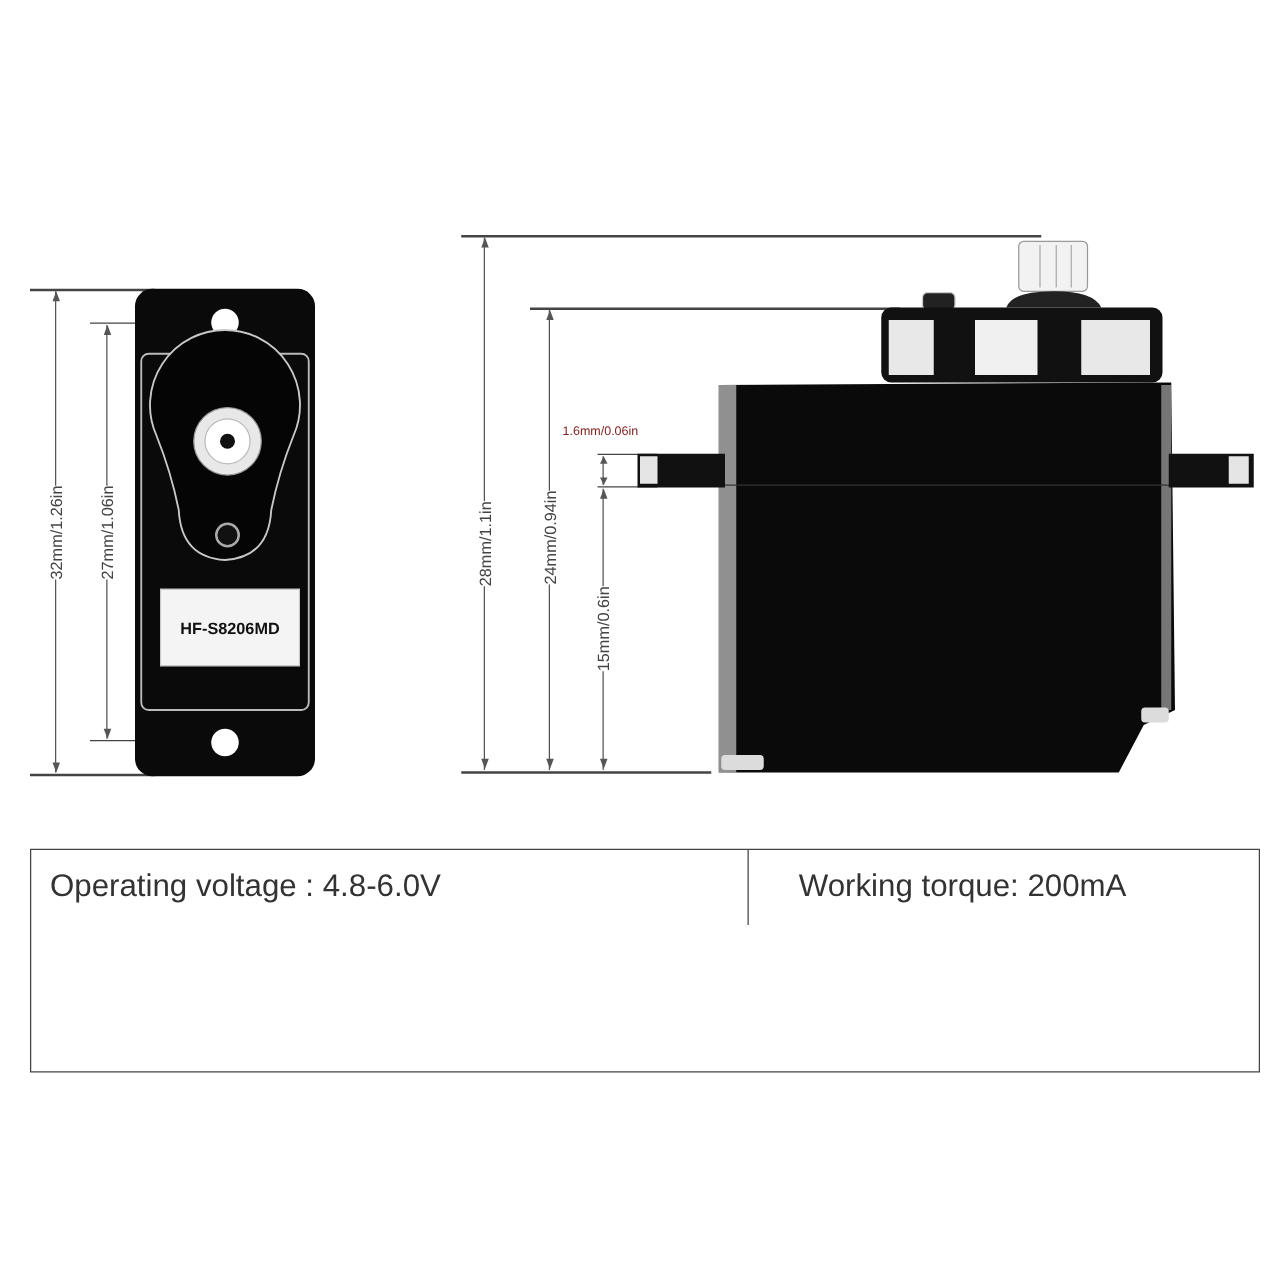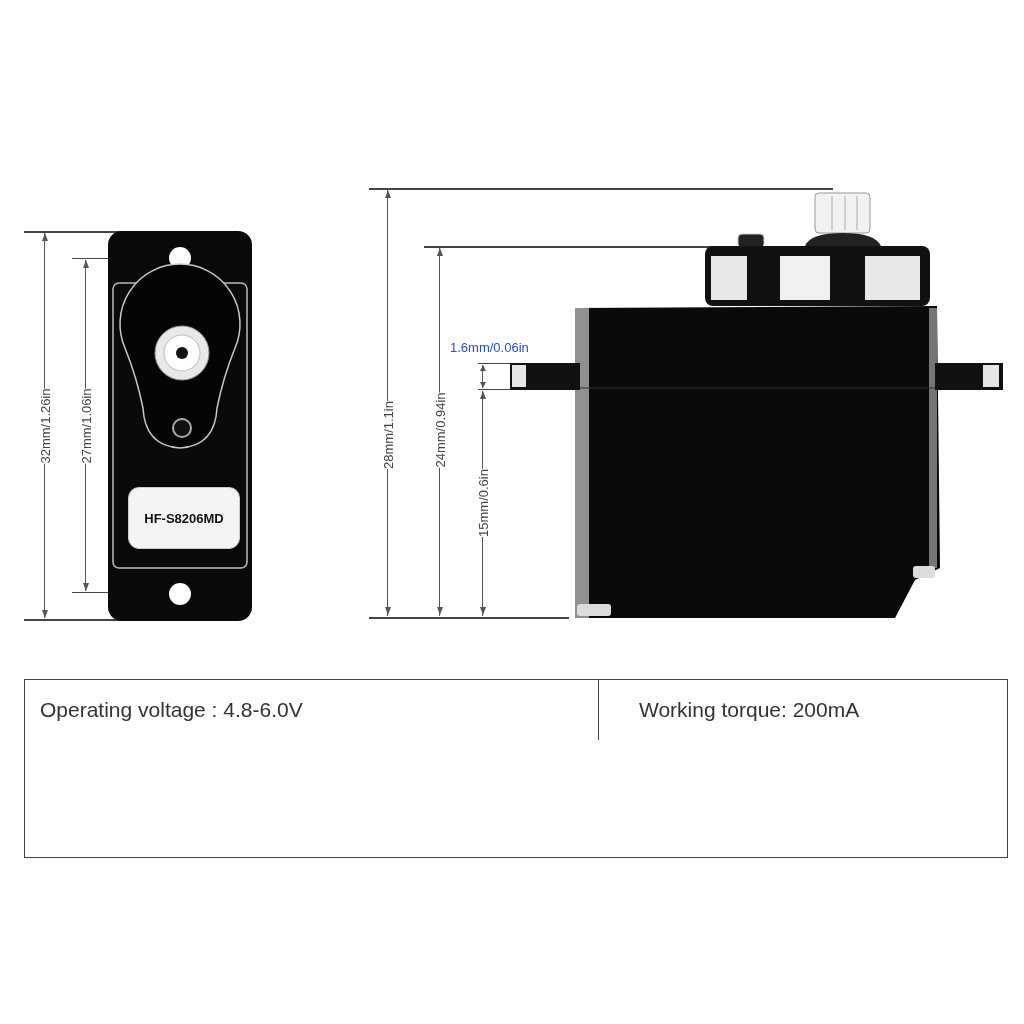--- a/index.html
+++ b/index.html
@@ -6,21 +6,21 @@
     body { width: 1024px; height: 1024px; position: relative; overflow: hidden; font-family: "Liberation Sans", sans-serif; color: #333; }
     .abs { position: absolute; }
     .hline { position: absolute; height: 1.5px; background: #444; }
     .vline { position: absolute; width: 1px; background: #555; }
     .dimlabel { position: absolute; font-size: 13px; color: #444; white-space: nowrap; background: #fff; padding: 2px 0; transform-origin: center center; transform: translate(-50%,-50%) rotate(-90deg); }
     .arrow-up { position: absolute; width: 0; height: 0; border-left: 3px solid transparent; border-right: 3px solid transparent; border-bottom: 8px solid #555; transform: translateX(-50%); }
     .arrow-down { position: absolute; width: 0; height: 0; border-left: 3px solid transparent; border-right: 3px solid transparent; border-top: 8px solid #555; transform: translateX(-50%); }
     .specs { position: absolute; left: 24px; top: 679px; width: 984px; height: 179px; border: 1.5px solid #444; box-sizing: border-box; border-collapse: collapse; }
     .spec-row { display: flex; height: 59.5px; border-bottom: 1.5px solid #444; box-sizing: border-box; }
     .spec-row:last-child { border-bottom: none; }
-    .spec-cell { display: flex; align-items: center; font-size: 21px; color: #333; box-sizing: border-box; }
+    .spec-cell { display: flex; align-items: center; font-size: 25px; color: #333; box-sizing: border-box; }
     .spec-cell.left { width: 574px; padding-left: 15px; border-right: 1.5px solid #444; }
     .spec-cell.right { flex: 1; padding-left: 40px; }
     .label-plate { position: absolute; background: #f4f4f4; border: 1px solid #ccc; box-sizing: border-box; display: flex; align-items: center; justify-content: center; font-weight: bold; font-size: 13px; color: #111; }
   </style>
 </head>
 <body>
 
 <div>
 
   <div class="hline" style="left:24px; top:231px; width:100px;"></div>
@@ -42,21 +42,21 @@
     <rect x="3" y="3" width="144" height="390" rx="14" fill="#0a0a0a"></rect>
     <rect x="8" y="55" width="134" height="285" rx="6" fill="none" stroke="#bbb" stroke-width="1.5"></rect>
     <circle cx="75" cy="30" r="11" fill="#ffffff"></circle>
     <circle cx="75" cy="366" r="11" fill="#ffffff"></circle>
     <path d="M 20 120 A 60 60 0 1 1 130 120 Q 118 150 112 180 Q 110 218 75 220 Q 40 218 38 180 Q 32 150 20 120 Z" fill="#050505" stroke="#c8c8c8" stroke-width="1.5"></path>
     <circle cx="77" cy="125" r="27" fill="#e8e8e8" stroke="#999" stroke-width="1"></circle>
     <circle cx="77" cy="125" r="18" fill="#ffffff" stroke="#bbb" stroke-width="1"></circle>
     <circle cx="77" cy="125" r="6" fill="#111"></circle>
     <circle cx="77" cy="200" r="9" fill="#111" stroke="#aaa" stroke-width="2"></circle>
   </svg>
-  <div class="label-plate" style="left:128px; top:487px; width:112px; height:62px;border-radius:11px;">
+  <div class="label-plate" style="left:128px; top:471px; width:112px; height:62px;">
     <span>HF-S8206MD</span>
   </div>
 </div>
 
 <div>
 
   <div class="hline" style="left:369px; top:188px; width:464px;"></div>
   <div class="hline" style="left:424px; top:246px; width:296px;"></div>
   <div class="hline" style="left:369px; top:617px; width:200px;"></div>
   <div class="hline" style="left:478px; top:363px; width:48px; height:1px;"></div>
@@ -65,21 +65,21 @@
   <div class="vline" style="left:387px; top:190px; height:426px;"></div>
   <div class="arrow-up" style="left:387.5px; top:190px;"></div>
   <div class="arrow-down" style="left:387.5px; top:607px;"></div>
   <div class="dimlabel" style="left:388px; top:435px;">28mm/1.1in</div>
 
   <div class="vline" style="left:439px; top:248px; height:368px;"></div>
   <div class="arrow-up" style="left:439.5px; top:248px;"></div>
   <div class="arrow-down" style="left:439.5px; top:607px;"></div>
   <div class="dimlabel" style="left:440px; top:430px;">24mm/0.94in</div>
 
-  <div class="abs" style="left:450px; top:340px; font-size:13px; color:#1d4ed8;">1.6mm/0.06in</div>
+  <div class="abs" style="left:450px; top:340px; font-size:10px; color:#7f1d1d;">1.6mm/0.06in</div>
   <div class="vline" style="left:482px; top:365px; height:23px;"></div>
   <div class="arrow-up" style="left:482.5px; top:365px; border-bottom-width:6px;"></div>
   <div class="arrow-down" style="left:482.5px; top:382px; border-top-width:6px;"></div>
 
   <div class="vline" style="left:482px; top:391px; height:225px;"></div>
   <div class="arrow-up" style="left:482.5px; top:391px;"></div>
   <div class="arrow-down" style="left:482.5px; top:607px;"></div>
   <div class="dimlabel" style="left:483px; top:503px;">15mm/0.6in</div>
 
   <svg class="abs" style="left:505px; top:188px;" width="500" height="432" viewBox="0 0 500 432">

